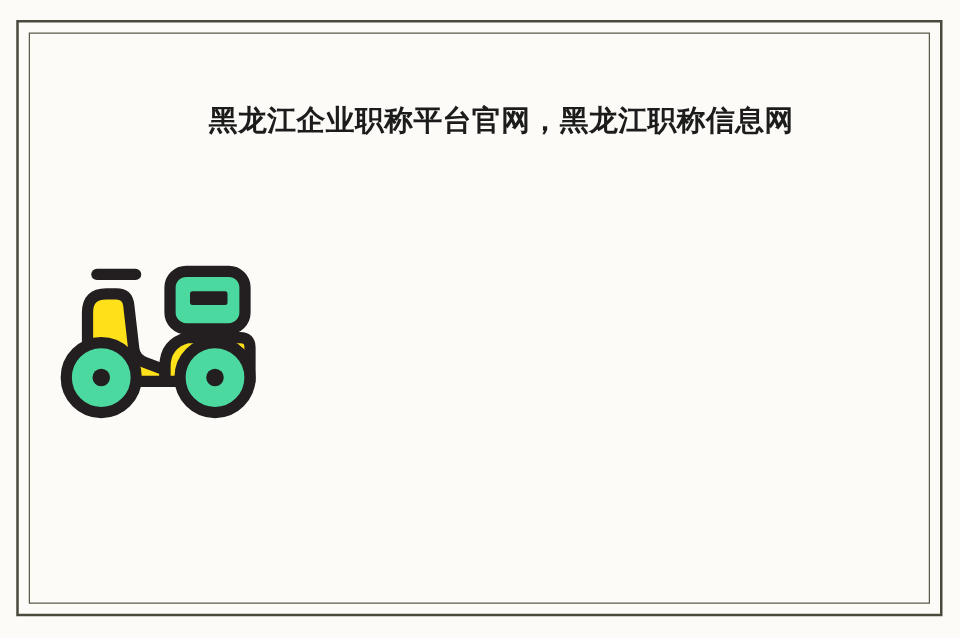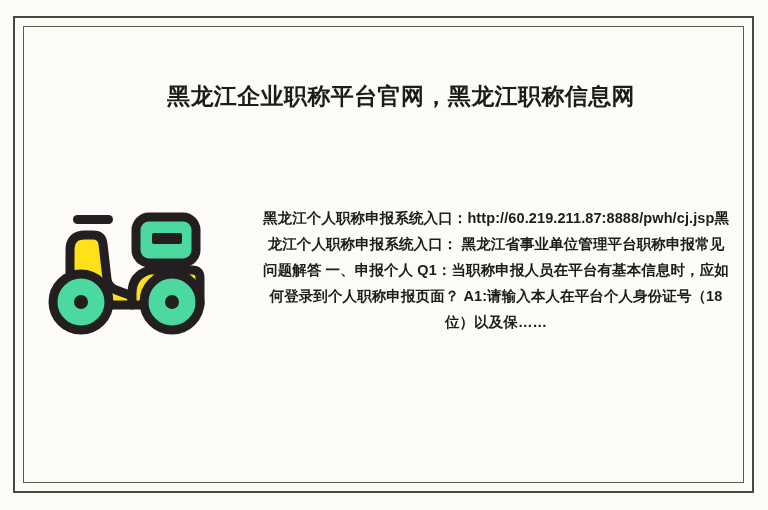--- a/index.html
+++ b/index.html
@@ -128,15 +128,14 @@
                Z" fill="#FFE11A" stroke="#231F20" stroke-width="9" stroke-linejoin="round" stroke-linecap="round"></path>
 
       <circle cx="37" cy="107" r="28" fill="#4CD9A0" stroke="#231F20" stroke-width="9"></circle>
       <circle cx="37" cy="107" r="7" fill="#231F20"></circle>
 
       <circle cx="128" cy="107" r="28" fill="#4CD9A0" stroke="#231F20" stroke-width="9"></circle>
       <circle cx="128" cy="107" r="7" fill="#231F20"></circle>
     </svg>
   </div>
 
-  <div class="body-text">黑龙江个人职称申报系统入口：http://60.219.211.87:8888/pwh/cj.jsp黑龙江个人职称申报系统入口： 黑龙江省事业单位管理平台职称申报常见问题解答 一、申报个人 Q1：当职称申报人员在平台有基本信息时，应如何登录到个人职称申报页面？ A1:请输入本人在平台个人身份证号（18位）以及保……</div>
 
 </div>
 
 </body></html>

